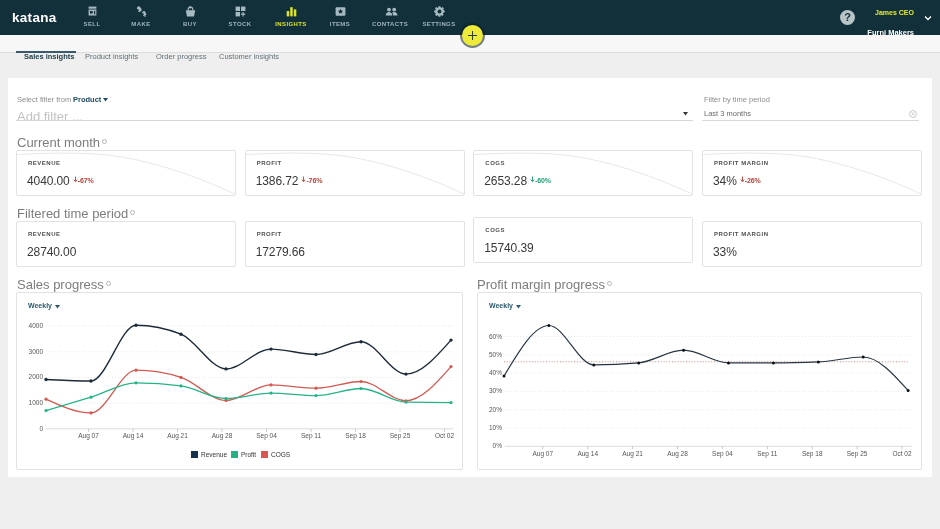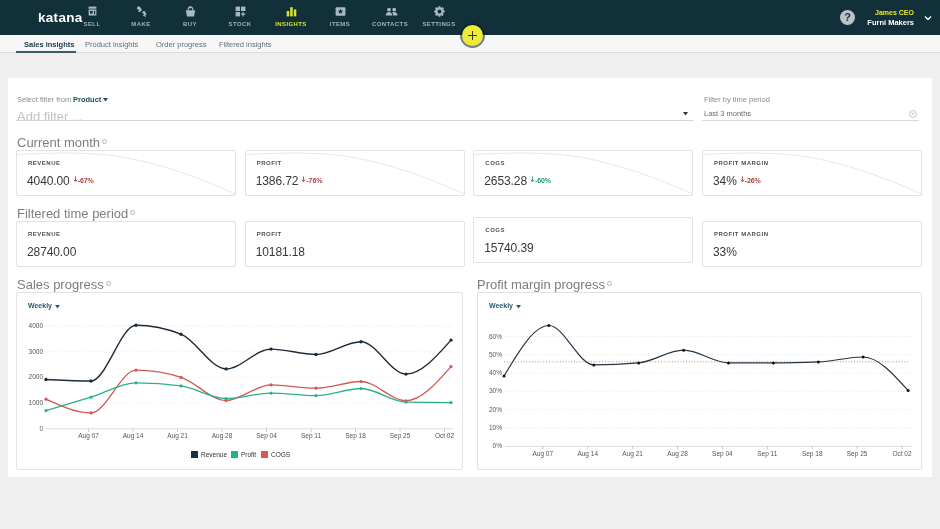--- a/index.html
+++ b/index.html
@@ -1,39 +1,39 @@
 <!DOCTYPE html>
 <html><head>
 <meta charset="utf-8">
 <style>
 * { margin:0; padding:0; box-sizing:border-box; }
 html,body { width:940px; height:529px; overflow:hidden; }
 body { font-family:"Liberation Sans", sans-serif; background:#efefef; position:relative; }
 
 
 #nav { position:absolute; left:0; top:0; width:940px; height:35px; background:#12303a; }
-#logo { position:absolute; left:12px; top:10px; color:#fff; font-size:13.5px; font-weight:bold; letter-spacing:0.3px;margin-left:26px; }
+#logo { position:absolute; left:12px; top:10px; color:#fff; font-size:13.5px; font-weight:bold; letter-spacing:0.3px; }
 .navitem { position:absolute; top:0; width:50px; height:35px; text-align:center; }
 .navitem .lbl { position:absolute; top:21px; width:100%; font-size:6px; color:#9eb4ba; letter-spacing:0.4px; font-weight:bold; }
 .navitem svg { position:absolute; top:6px; left:50%; margin-left:-5.5px; }
 .navitem.active .lbl { color:#dce32b; }
 
 #helpc { position:absolute; left:840px; top:10px; width:15px; height:15px; border-radius:50%; background:#b9c4c7; color:#12303a; font-size:11px; font-weight:bold; text-align:center; line-height:15px; }
 #user { position:absolute; right:26px; top:9px; text-align:right; }
 #user .u1 { color:#e4ea33; font-size:7px; font-weight:bold; }
-#user .u2 { color:#fff; font-size:7.5px; font-weight:bold; margin-top:2px; }
+#user .u2 { color:#fff; font-size:7.5px; font-weight:bold; margin-top:12px; }
 #chev { position:absolute; right:8px; top:14px; width:8px; height:8px; }
 
 #plus { position:absolute; left:462px; top:25px; width:21px; height:21px; border-radius:50%; background:#eeea3a; z-index:5; box-shadow:0 0 0 2px rgba(10,30,38,0.55); }
 #plus:before { content:""; position:absolute; left:6px; top:9.6px; width:9px; height:1.8px; background:#333d2e; }
 #plus:after { content:""; position:absolute; left:9.6px; top:6px; width:1.8px; height:9px; background:#333d2e; }
 
 
 #tabs { position:absolute; left:0; top:35px; width:940px; height:18px; background:#f7f7f7; border-bottom:1px solid #dcdcdc; }
-.tab { position:absolute; top:36px; height:31px; line-height:18px; font-size:7.5px; color:#5f7179; }
+.tab { position:absolute; top:48px; height:31px; line-height:18px; font-size:7.5px; color:#5f7179; }
 .tab.on { color:#22414c; font-weight:bold; }
 #tabu { position:absolute; left:16px; top:51px; width:60px; height:2px; background:#3a5a6b; }
 
 
 #panel { position:absolute; left:8px; top:78px; width:924px; height:399px; background:#fff; }
 #f1lbl { position:absolute; left:17px; top:95px; font-size:7.5px; color:#8d8d8d; }
 #f1val { position:absolute; left:73px; top:94.5px; font-size:7.5px; color:#1c4a5e; font-weight:bold;text-align:center; }
 #f1car { position:absolute; left:103px; top:97.5px; }
 #addf { position:absolute; left:17px; top:109px; font-size:13px; color:#c2c2c2; }
 #inp1 { position:absolute; left:16px; top:120px; width:677px; height:1px; background:#d6d6d6; }
@@ -146,21 +146,21 @@
 <svg id="chev" viewBox="0 0 8 8">
     <path d="M1 2.5 4 5.5 7 2.5" fill="none" stroke="#fff" stroke-width="1.3"></path>
   </svg>
 <div id="plus"></div>
 
 <div id="tabs"></div>
 <div class="tab on" style="left:24px">Sales insights</div>
 <div id="tabu"></div>
 <div class="tab" style="left:85px">Product insights</div>
 <div class="tab" style="left:156px">Order progress</div>
-<div class="tab" style="left:219px">Filtered insights</div>
+<div class="tab" style="left:219px">Customer insights</div>
 
 <div id="panel"></div>
 
 <div id="f1lbl">Select filter from</div>
 <div id="f1val">Product</div>
 <svg id="f1car" width="5" height="4" viewBox="0 0 5 4">
     <path d="M0 0h5L2.5 3.5z" fill="#1c4a5e"></path>
   </svg>
 <div id="addf">Add filter ...</div>
 <div id="inp1"></div>
@@ -212,21 +212,21 @@
   </div>
 
 <div class="sect" style="left:17px; top:206px">Filtered time period<span class="info"></span></div>
 
 <div class="card" style="left:16px; top:221px">
     <div class="lb">REVENUE</div>
     <div class="vl">28740.00</div>
   </div>
 <div class="card" style="left:244.7px; top:221px">
     <div class="lb">PROFIT</div>
-    <div class="vl">10181.18</div>
+    <div class="vl">17279.66</div>
   </div>
 <div class="card" style="left:473.3px; top:217px">
     <div class="lb">COGS</div>
     <div class="vl">15740.39</div>
   </div>
 <div class="card" style="left:702px; top:221px">
     <div class="lb">PROFIT MARGIN</div>
     <div class="vl">33%</div>
   </div>
 

